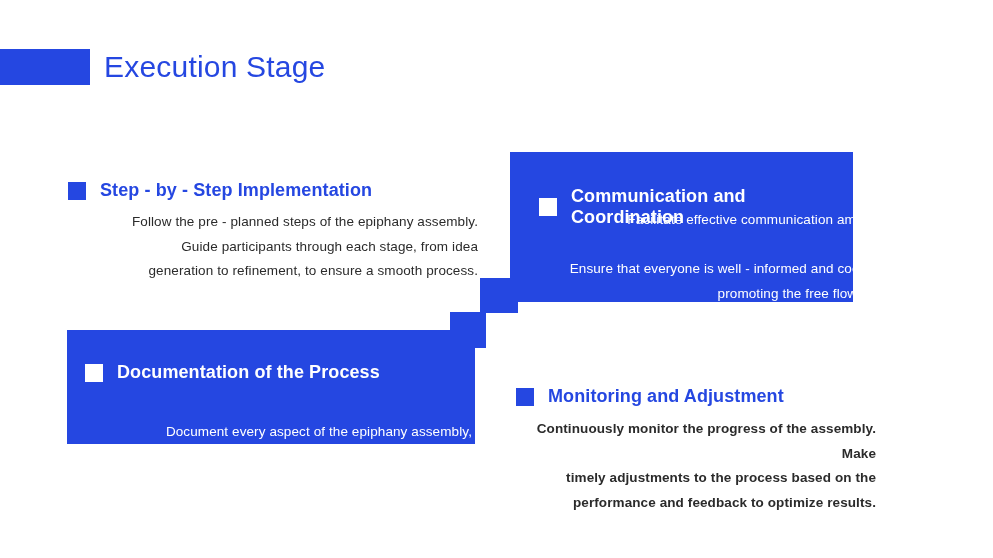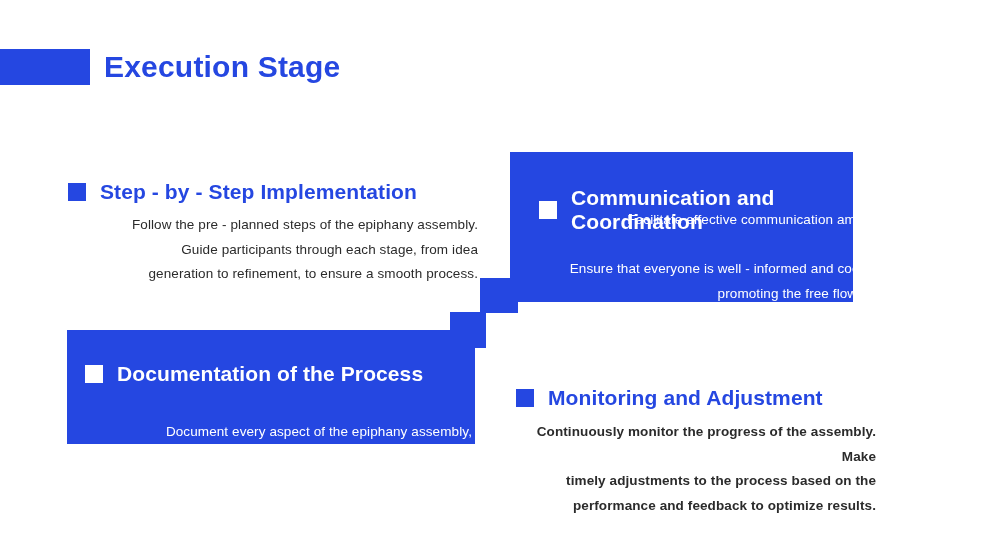--- a/index.html
+++ b/index.html
@@ -20,40 +20,40 @@
     position: absolute;
     left: 0; top: 49;
     left: 0px; top: 49px;
     width: 90px; height: 36px;
     background: #2547E1;
   }
   .page-title {
     position: absolute;
     left: 104px; top: 50px;
     font-size: 30px;
-    font-weight: 700;
+    font-weight: 400;
     letter-spacing: 0.2px;
     color: #2547E1;
   }
 
   
   .section { position: absolute; }
   .section-header {
     display: flex;
     align-items: center;
     gap: 14px;
   }
   .bullet {
     width: 18px; height: 18px;
     flex: 0 0 18px;
   }
   .bullet.blue  { background: #2547E1; }
   .bullet.white { background: #ffffff; }
   .section-title {
-    font-size: 21px;
+    font-size: 18px;
     font-weight: 700;
     letter-spacing: 0.1px;
   }
   .section-title.blue  { color: #2547E1; }
   .section-title.white { color: #ffffff; }
   .section-body {
     white-space: pre-line;
     font-size: 13.5px;
     line-height: 24.5px;
     letter-spacing: 0.1px;

